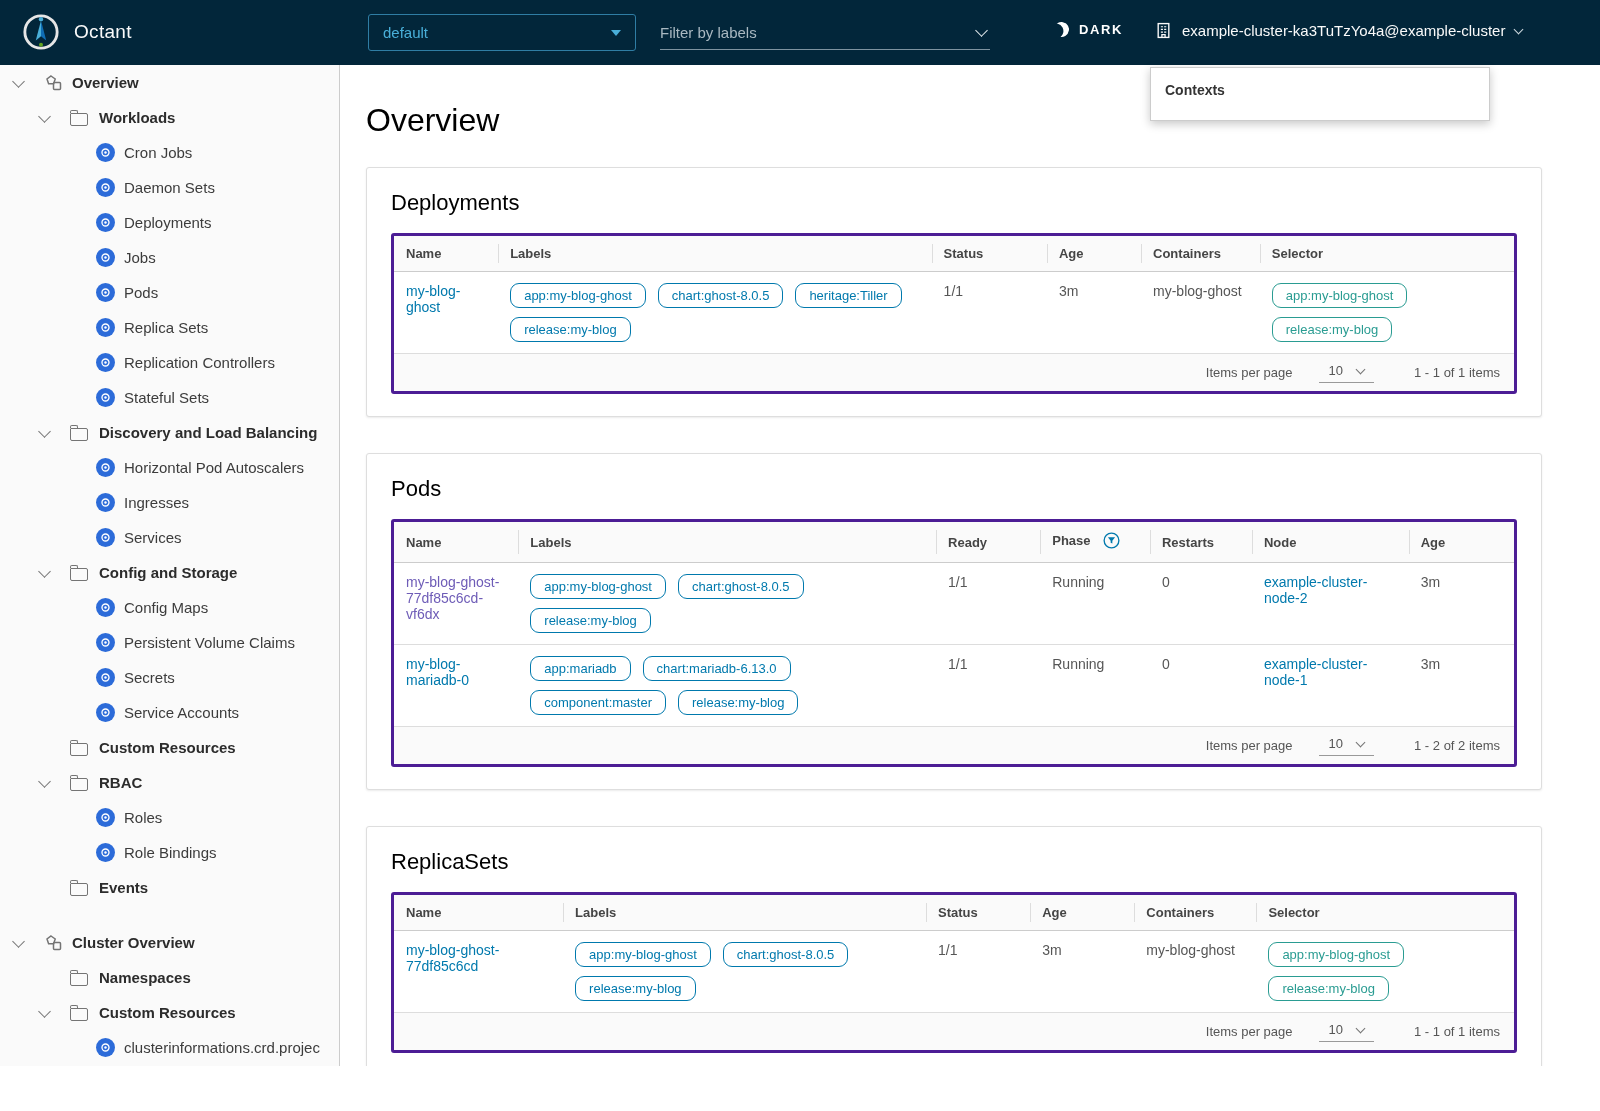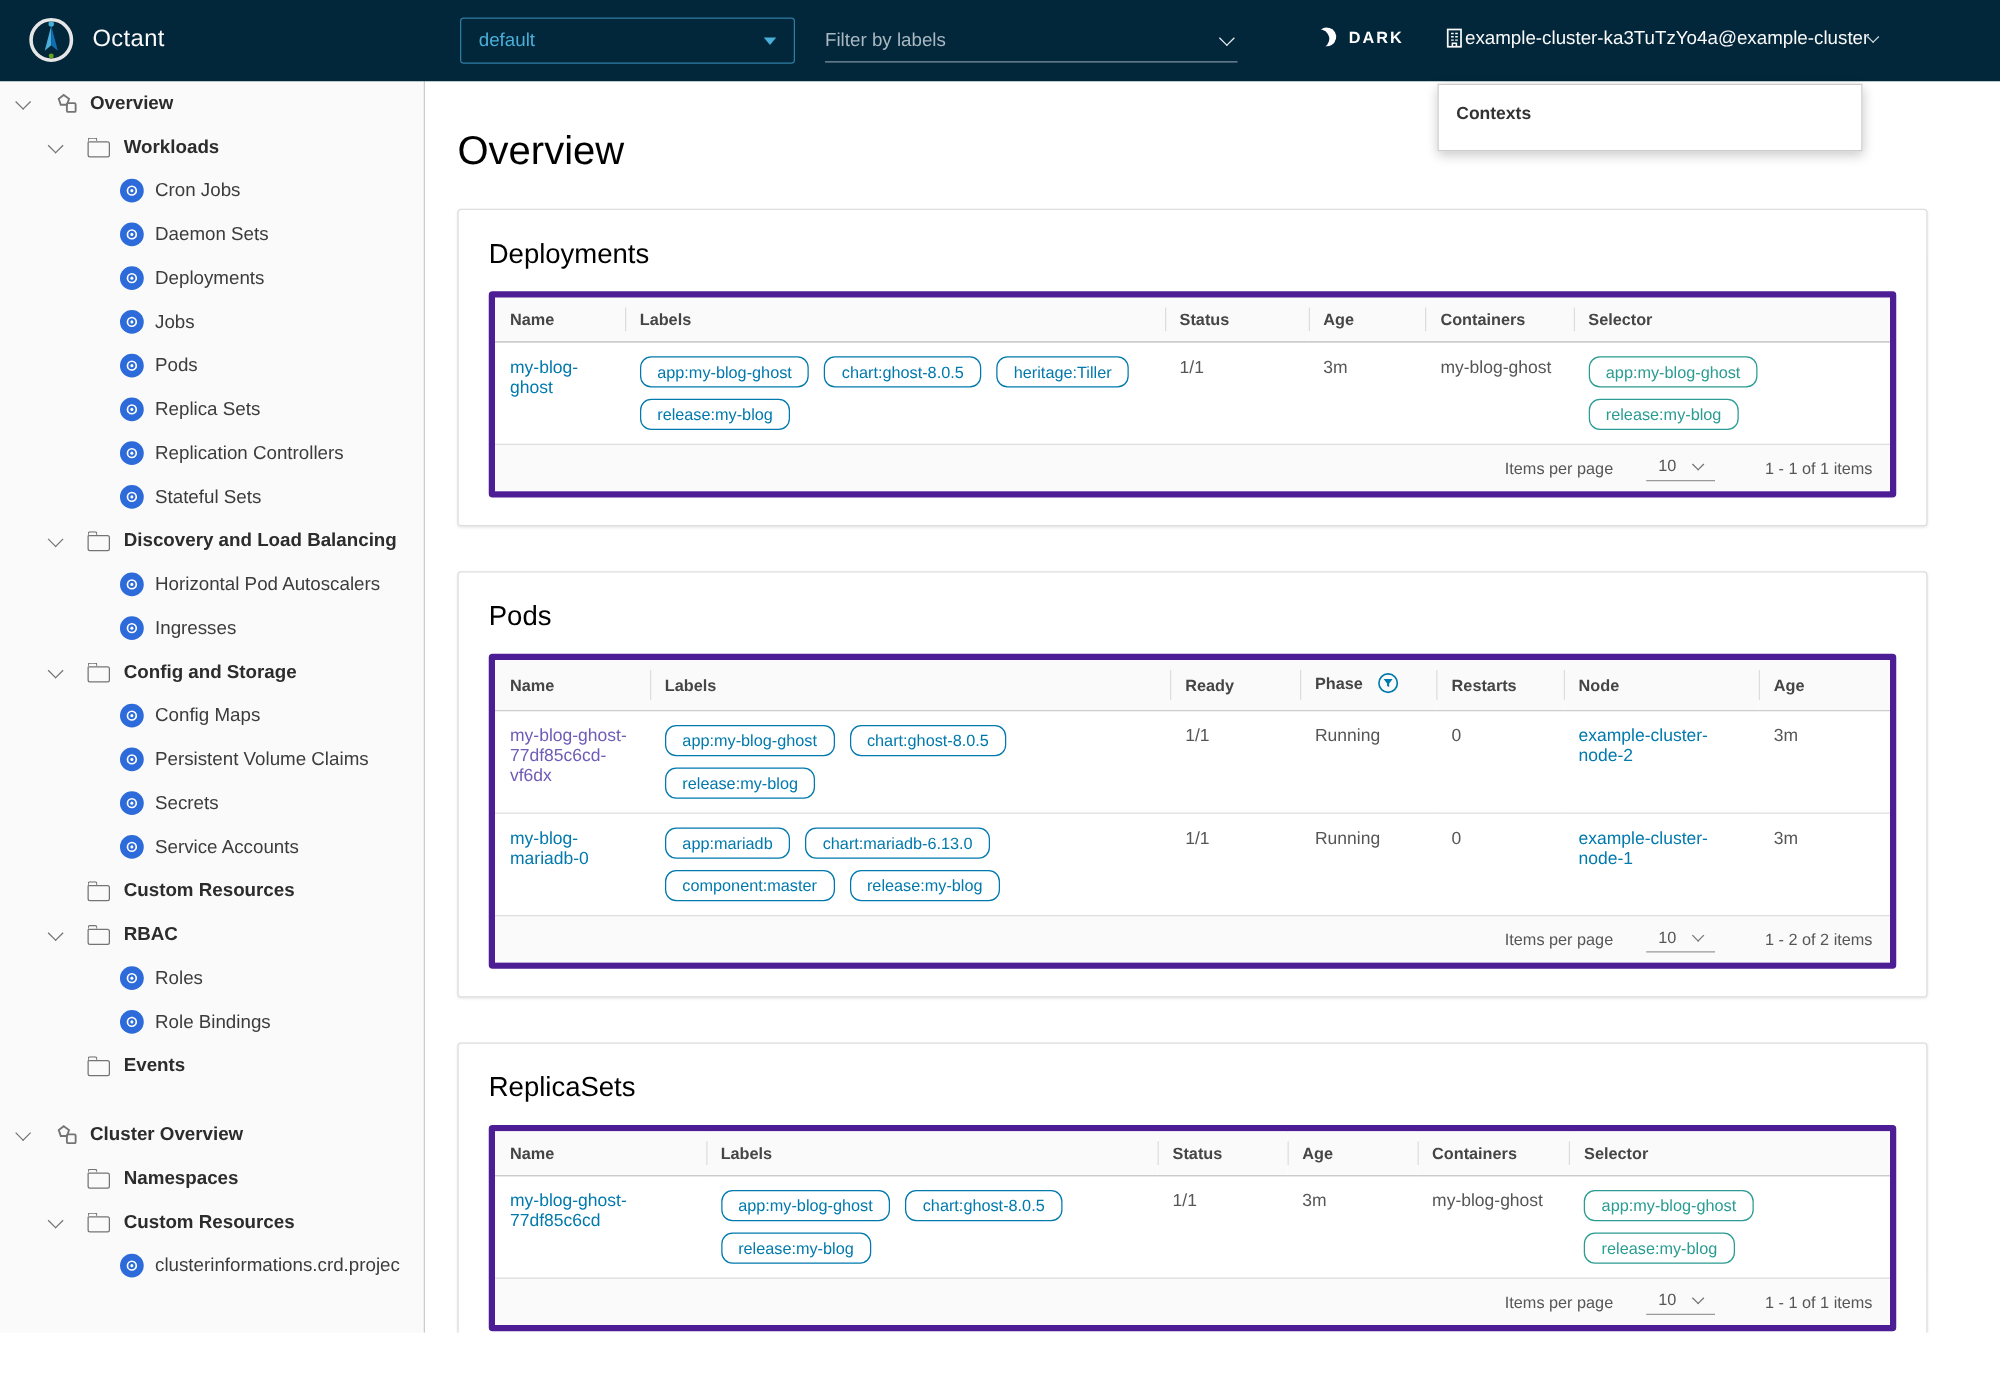--- a/index.html
+++ b/index.html
@@ -17,21 +17,21 @@
     padding:0 14px;color:#49afd9;font-size:15px;cursor:pointer;background:transparent;}
   .tri-down{width:0;height:0;border-left:5px solid transparent;border-right:5px solid transparent;border-top:6px solid #49afd9;}
   .label-filter{position:absolute;left:660px;top:15px;width:330px;height:35px;box-sizing:border-box;
     border-bottom:1px solid #7e93a0;display:flex;align-items:center;justify-content:space-between;
     color:#a9b8c1;font-size:15px;cursor:text;}
   .chev{display:inline-block;width:8px;height:8px;border-right:1.7px solid currentColor;border-bottom:1.7px solid currentColor;transform:rotate(45deg);}
   .label-filter .chev{color:#e8eef1;margin-right:4px;margin-top:-4px;}
   .theme-toggle{position:absolute;left:1048px;top:21px;display:flex;align-items:center;gap:10px;
     color:#fff;font-size:13px;font-weight:700;letter-spacing:1.6px;background:none;border:none;cursor:pointer;}
   .moon{width:15px;height:15px;border-radius:50%;box-shadow:inset -5px 3px 0 0 #fff;transform:rotate(15deg);}
-  .context-trigger{position:absolute;left:1155px;top:22px;display:flex;align-items:center;font-size:15px;color:#fafafa;cursor:pointer;}
+  .context-trigger{position:absolute;left:1155px;top:22px;display:flex;align-items:center;gap:10px;font-size:15px;color:#fafafa;cursor:pointer;}
   .context-trigger .chev{width:6px;height:6px;margin-top:-3px;color:#cdd8de;}
   
   .shell{display:flex;height:1001px;}
   .sidebar{width:340px;min-width:340px;background:#fafafa;border-right:1px solid #ccc;box-sizing:border-box;overflow:hidden;}
   .nav-row{display:flex;align-items:center;height:35px;font-size:15px;color:#3c3c3c;cursor:pointer;white-space:nowrap;overflow:hidden;}
   .nav-row.bold{font-weight:600;color:#2c2c2c;}
   .nav-row.gap{margin-top:20px;}
   .lvl0{padding-left:14px;}.lvl1{padding-left:40px;}.lvl2{padding-left:96px;}
   .chev-slot{width:30px;min-width:30px;display:flex;align-items:center;}
   .chev-slot .chev{color:#747474;margin-top:-3px;}
@@ -40,21 +40,21 @@
   .kicon{width:19px;min-width:19px;height:19px;border-radius:50%;background:#2c6bd9;display:flex;align-items:center;justify-content:center;margin-right:9px;}
   .appicon{width:20px;min-width:20px;height:20px;margin-right:8px;display:flex;align-items:center;}
   .nav-label{overflow:hidden;text-overflow:clip;}
   
   .main{flex:1;padding:0 58px 0 26px;box-sizing:border-box;overflow:hidden;background:#fff;}
   .page-title{font-size:32px;line-height:38px;font-weight:200;color:#000;margin:36px 0 28px;}
   .card{border:1px solid #dedede;border-radius:3px;background:#fff;box-shadow:0 1px 2px rgba(130,130,130,.16);
     padding:22px 24px 22px;margin-bottom:36px;}
   .card.stub{height:70px;padding:0;}
   .card-title{font-size:22px;line-height:25px;font-weight:300;color:#000;margin:0 0 18px;}
-  .dg-box{border:5px solid #4c1d95;border-radius:3px;overflow:hidden;}
+  .dg-box{border:3px solid #4c1d95;border-radius:3px;overflow:hidden;}
   table.datagrid{width:100%;border-collapse:collapse;table-layout:fixed;}
   .datagrid thead th{background:#fafafa;text-align:left;font-size:13px;font-weight:600;color:#454545;
     padding:10px 12px;border-bottom:1px solid #ccc;position:relative;cursor:pointer;}
   .datagrid thead th + th::before{content:"";position:absolute;left:0;top:8px;bottom:8px;width:1px;background:#ddd;}
   .datagrid tbody td{padding:11px 12px;vertical-align:top;font-size:14px;color:#565656;overflow-wrap:anywhere;}
   .datagrid tbody tr + tr td{border-top:1px solid #ddd;}
   .cell-link{color:#0079ad;text-decoration:none;cursor:pointer;}
   .cell-link.visited{color:#6e5cb7;}
   .badges{display:flex;flex-wrap:wrap;gap:9px 12px;}
   .badges.stacked{flex-direction:column;align-items:flex-start;gap:9px;}
@@ -233,20 +233,29 @@
         </div>
         <div class="nav-row lvl2">
           <span class="kicon">
             <svg viewBox="0 0 10 10" width="11" height="11">
               <circle cx="5" cy="5" r="3.2" fill="none" stroke="#fff" stroke-width="1.2"></circle>
               <circle cx="5" cy="5" r="1.1" fill="#fff"></circle>
             </svg>
           </span>
           <span class="nav-label">Ingresses</span>
         </div>
+        <div class="nav-row lvl2">
+          <span class="kicon">
+            <svg viewBox="0 0 10 10" width="11" height="11">
+              <circle cx="5" cy="5" r="3.2" fill="none" stroke="#fff" stroke-width="1.2"></circle>
+              <circle cx="5" cy="5" r="1.1" fill="#fff"></circle>
+            </svg>
+          </span>
+          <span class="nav-label">Services</span>
+        </div>
         <div class="nav-row lvl1 bold">
           <span class="chev-slot">
             <span class="chev"></span>
           </span>
           <span class="folder"></span>
           <span class="nav-label">Config and Storage</span>
         </div>
         <div class="nav-row lvl2">
           <span class="kicon">
             <svg viewBox="0 0 10 10" width="11" height="11">

